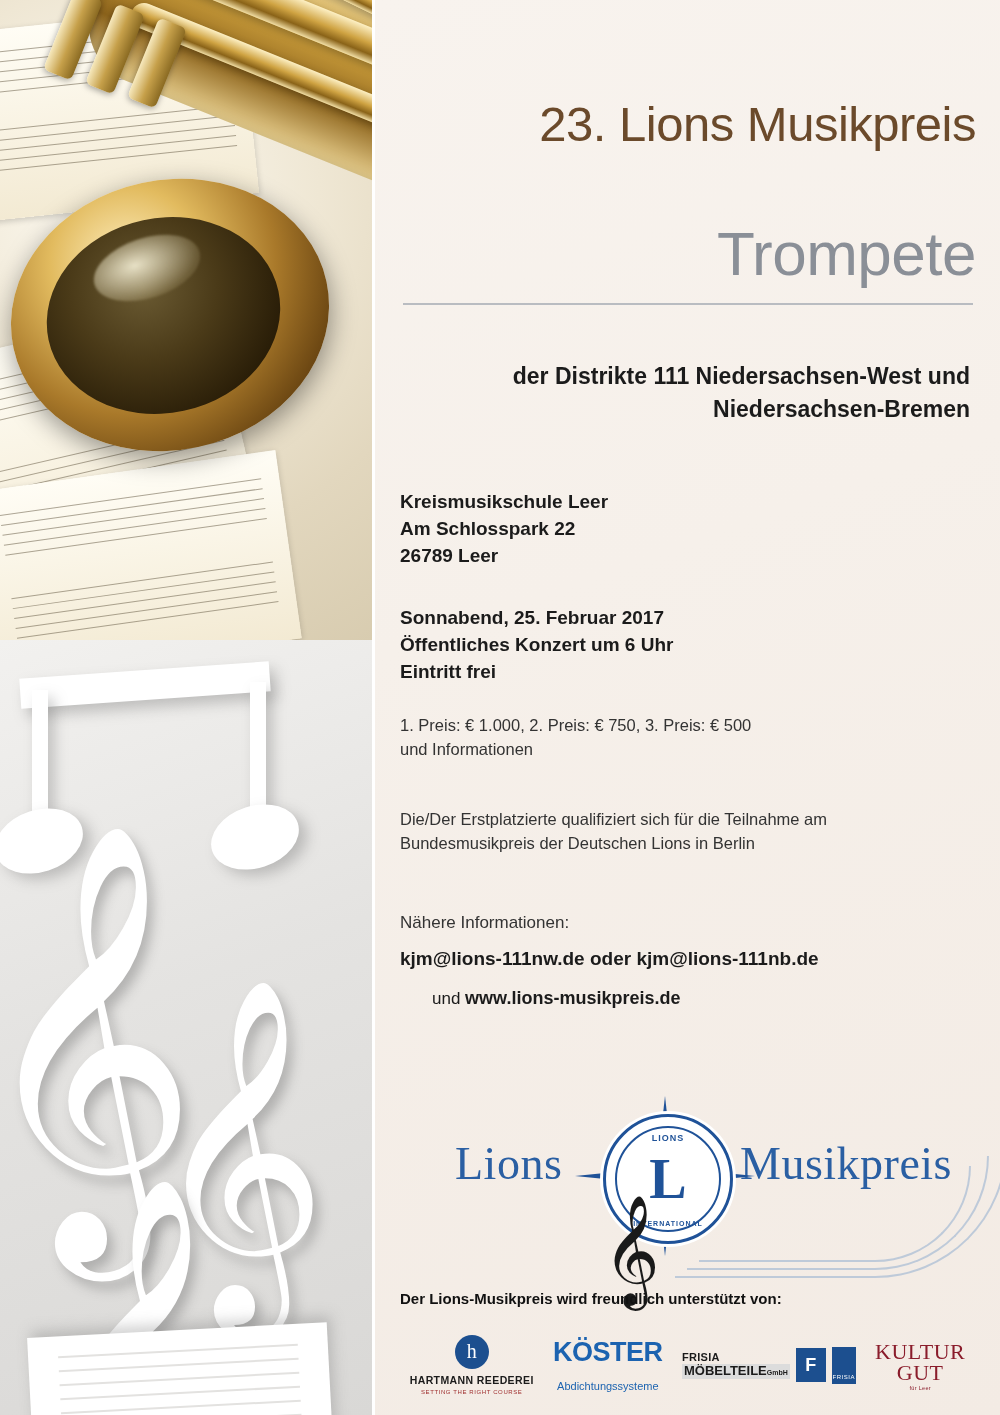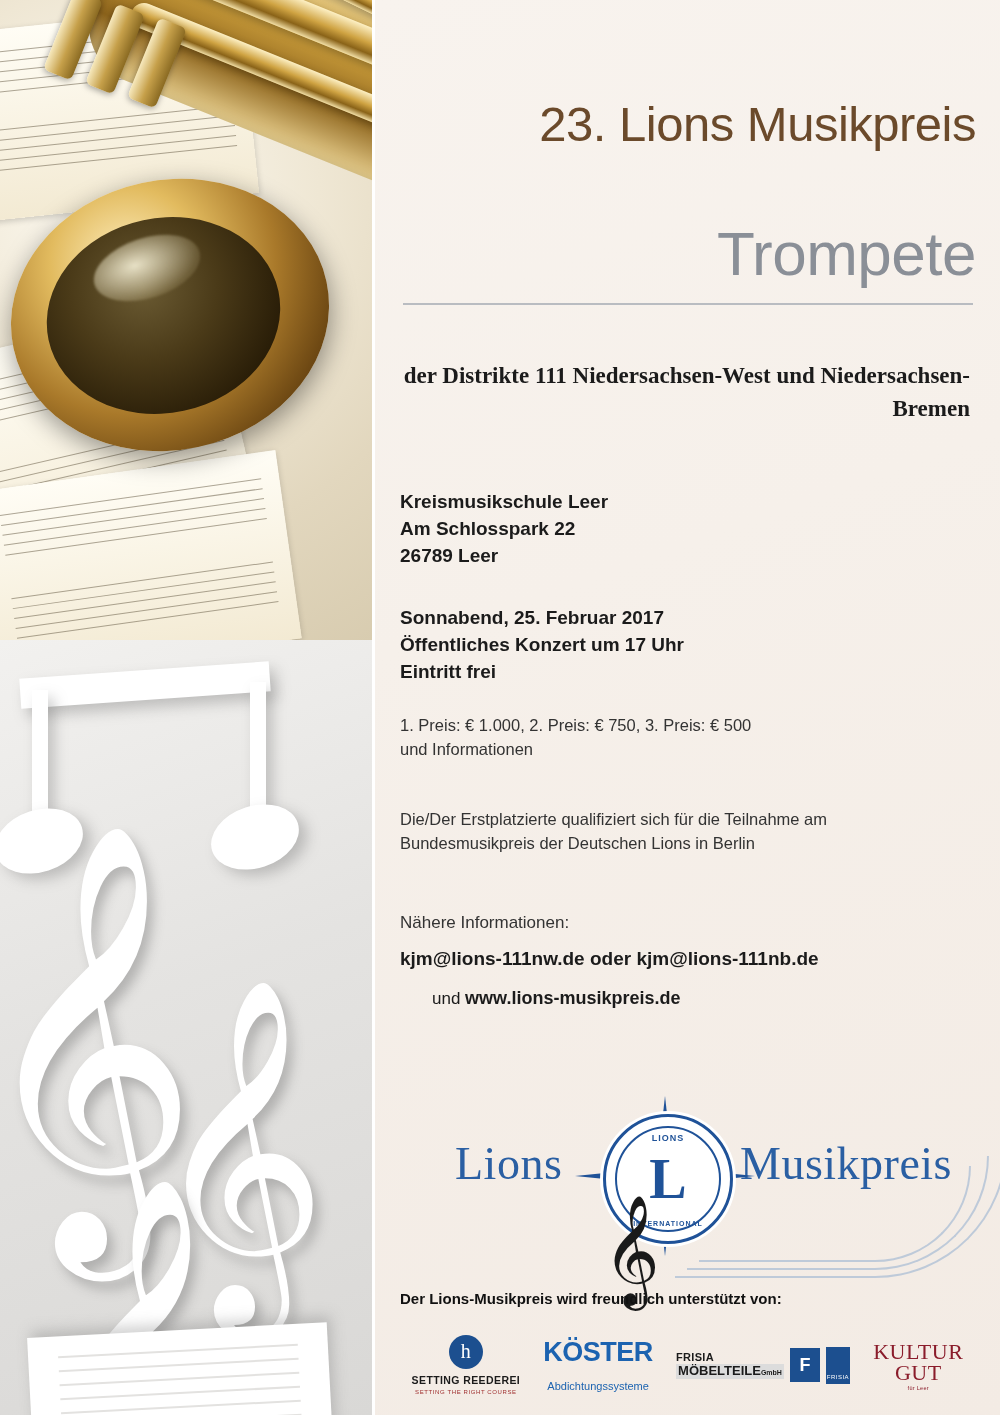--- a/index.html
+++ b/index.html
@@ -185,21 +185,20 @@
 
   .districts {
     position:absolute;
     left: 25px; top: 360px;
     width: 570px;
     text-align: right;
     font-size: 23px;
     font-weight: bold;
     color: #1b1b1b;
     line-height: 1.42;
-    font-family: Liberation Serif, serif;
   }
 
   .block {
     position:absolute;
     left: 25px;
     width: 575px;
     color: #1b1b1b;
   }
   .block.addr { top: 489px; font-size: 19px; font-weight: bold; line-height: 1.42; }
   .block.date { top: 605px; font-size: 19px; font-weight: bold; line-height: 1.42; }
@@ -443,21 +442,21 @@
     <div class="districts">der Distrikte 111 Niedersachsen-West und Niedersachsen-Bremen</div>
 
     <div class="block addr">
       <div>Kreismusikschule Leer</div>
       <div>Am Schlosspark 22</div>
       <div>26789 Leer</div>
     </div>
 
     <div class="block date">
       <div>Sonnabend, 25. Februar 2017</div>
-      <div>Öffentliches Konzert um 17 Uhr</div>
+      <div>Öffentliches Konzert um 6 Uhr</div>
       <div>Eintritt frei</div>
     </div>
 
     <div class="block prizes">
       <div>1. Preis: € 1.000, 2. Preis: € 750, 3. Preis: € 500</div>
       <div>und Informationen</div>
     </div>
 
     <div class="block info-label">Nähere Informationen:</div>
 
@@ -491,21 +490,21 @@
 
       <div class="clef">𝄞</div>
     </div>
 
     <div class="sponsor-head">Der Lions-Musikpreis wird freundlich unterstützt von:</div>
 
     <div class="sponsor-row">
 
       <div class="sponsor sp-hartmann">
         <div class="badge">h</div>
-        <div class="n1">SETTING REEDEREI</div>
+        <div class="n1">HARTMANN REEDEREI</div>
         <div class="n2">SETTING THE RIGHT COURSE</div>
       </div>
 
       <div class="sponsor sp-koester">
         <div class="n1">KÖSTER</div>
         <div class="n2">Abdichtungssysteme</div>
       </div>
 
       <div class="sponsor sp-frisia">
         <div class="txt">

